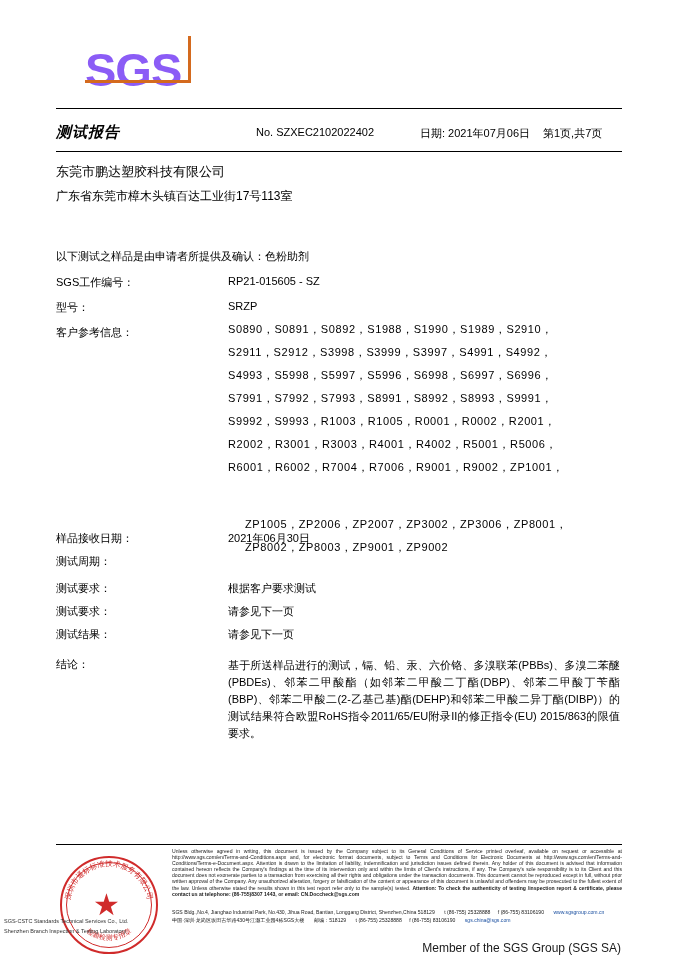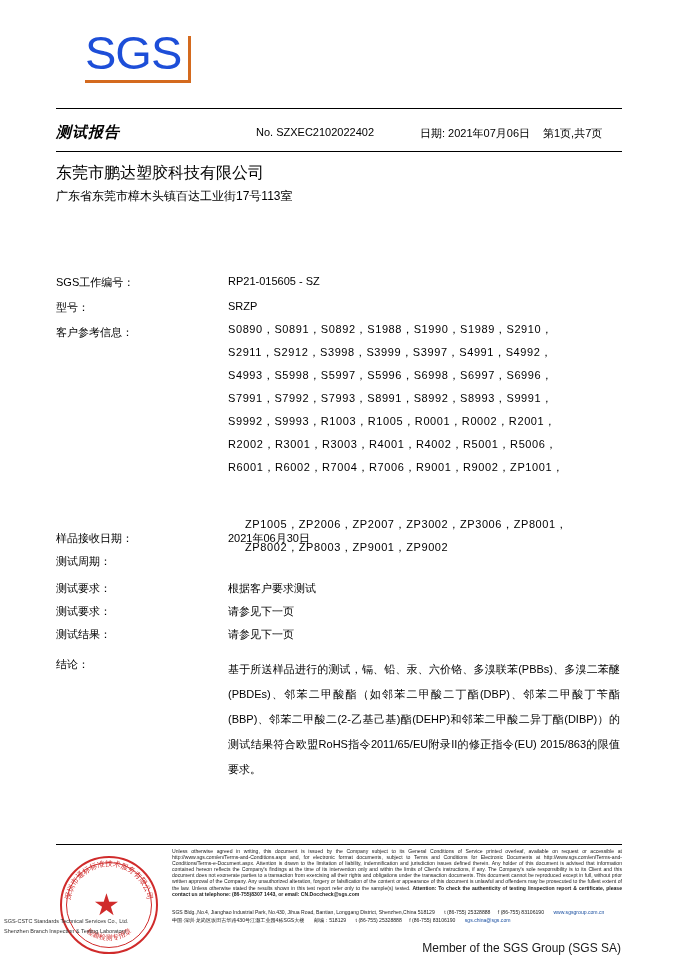--- a/index.html
+++ b/index.html
@@ -25,26 +25,27 @@
   
   .logo-block {
     position: absolute;
     left: 85px;
     top: 28px;
     width: 120px;
     height: 58px;
   }
   .logo-text {
     font-family: "Liberation Sans", sans-serif;
-    font-weight: normal;
+    font-weight: bold;
     font-size: 47px;
     letter-spacing: -1px;
-    color: #1d4ed8;
+    color: #8b5cf6;
     line-height: 50px;
     user-select: none;
+    margin-top: 17px;
   }
   .logo-bar {
     position: absolute;
     left: 0;
     top: 52px;
     width: 105px;
     height: 3px;
     background: #d46a1e;
   }
   .logo-tick {
@@ -99,21 +100,21 @@
     position: absolute;
     left: 543px;
     top: 126px;
     font-size: 11px;
   }
 
   .company-name {
     position: absolute;
     left: 56px;
     top: 163px;
-    font-size: 16px;
+    font-size: 13px;
   }
   .company-addr {
     position: absolute;
     left: 56px;
     top: 188px;
     font-size: 12px;
   }
 
   .sample-line {
     position: absolute;
@@ -144,21 +145,21 @@
     left: 245px;
     margin-top: 34px;
   }
 
   .conclusion-text {
     position: absolute;
     left: 228px;
     top: 630px;
     width: 392px;
     font-size: 11px;
-    line-height: 25px;
+    line-height: 17px;
     text-align: justify;
   }
 
   
   .footer-rule {
     position: absolute;
     left: 56px;
     top: 844px;
     width: 566px;
     height: 1px;
@@ -280,20 +281,21 @@
   <div class="report-title">测试报告</div>
   <div class="report-no">No. SZXEC2102022402</div>
   <div class="report-date">日期: 2021年07月06日</div>
   <div class="report-page">第1页,共7页</div>
 
   <div class="header-rule2"></div>
 
   <div class="company-name">东莞市鹏达塑胶科技有限公司</div>
   <div class="company-addr">广东省东莞市樟木头镇百达工业街17号113室</div>
 
+  <div class="sample-line">以下测试之样品是由申请者所提供及确认：色粉助剂</div>
 
   <div class="field-label" style="top:275px">SGS工作编号：</div>
   <div class="field-value" style="top:275px">RP21-015605 - SZ</div>
 
   <div class="field-label" style="top:300px">型号：</div>
   <div class="field-value" style="top:300px">SRZP</div>
 
   <div class="field-label" style="top:325px">客户参考信息：</div>
 
   <div class="refs-line" style="top:322px">S0890，S0891，S0892，S1988，S1990，S1989，S2910，</div>

